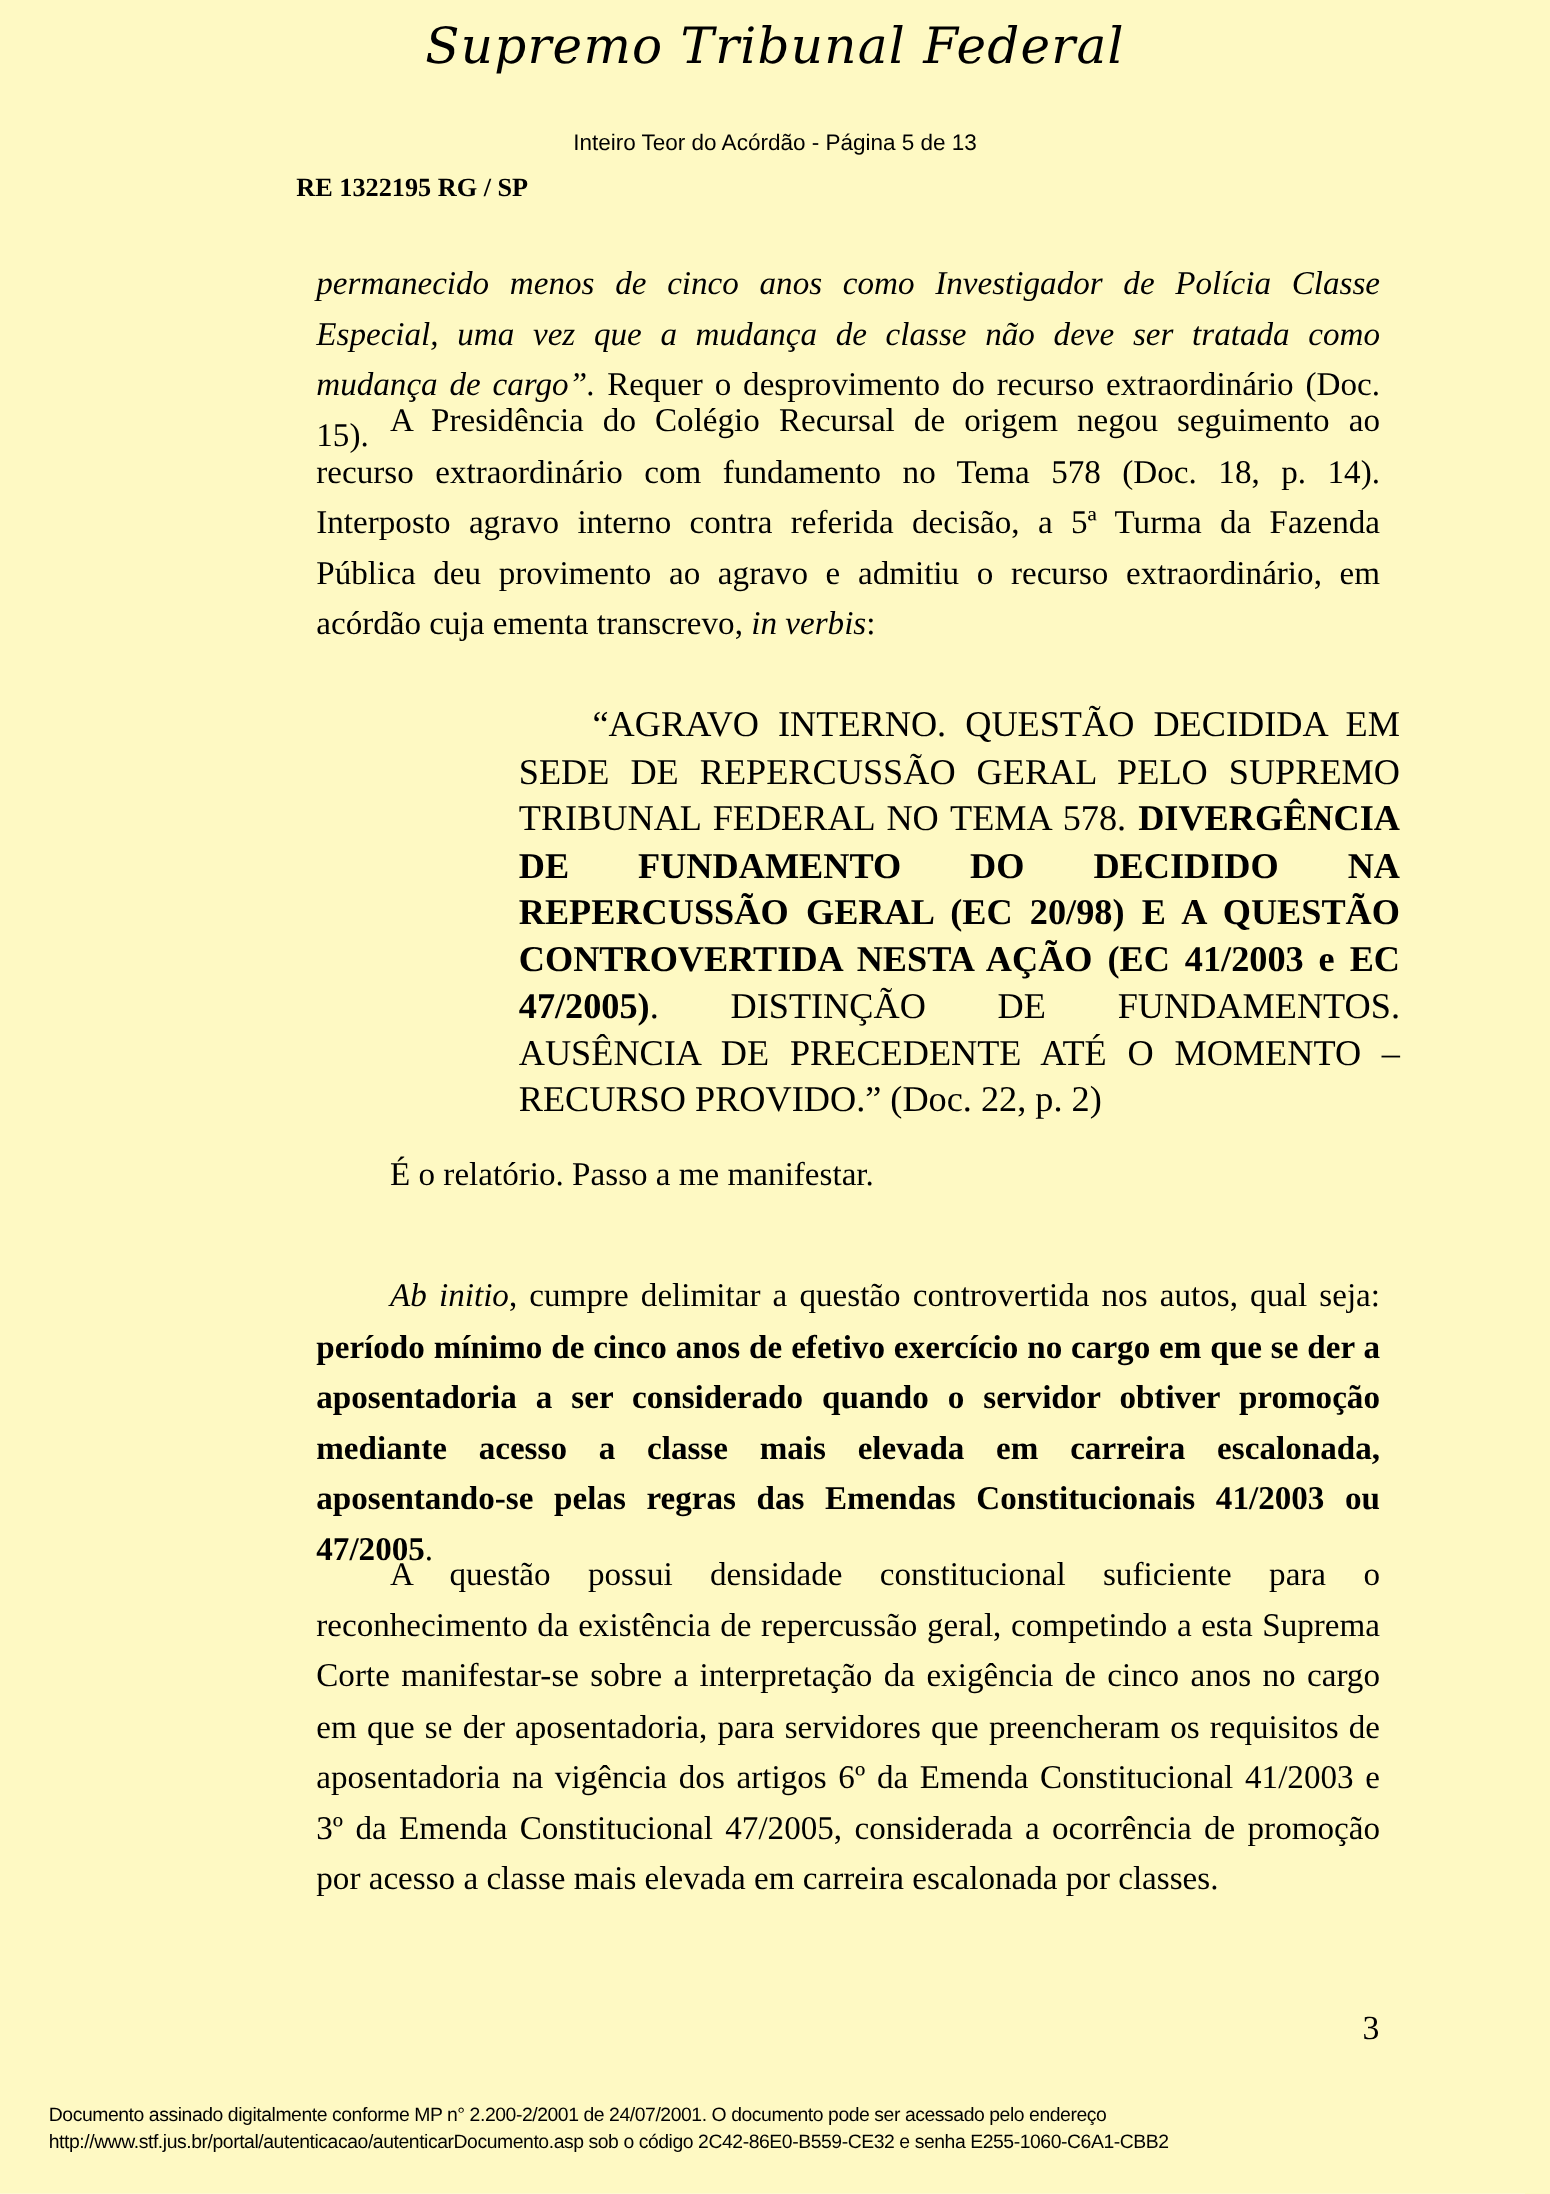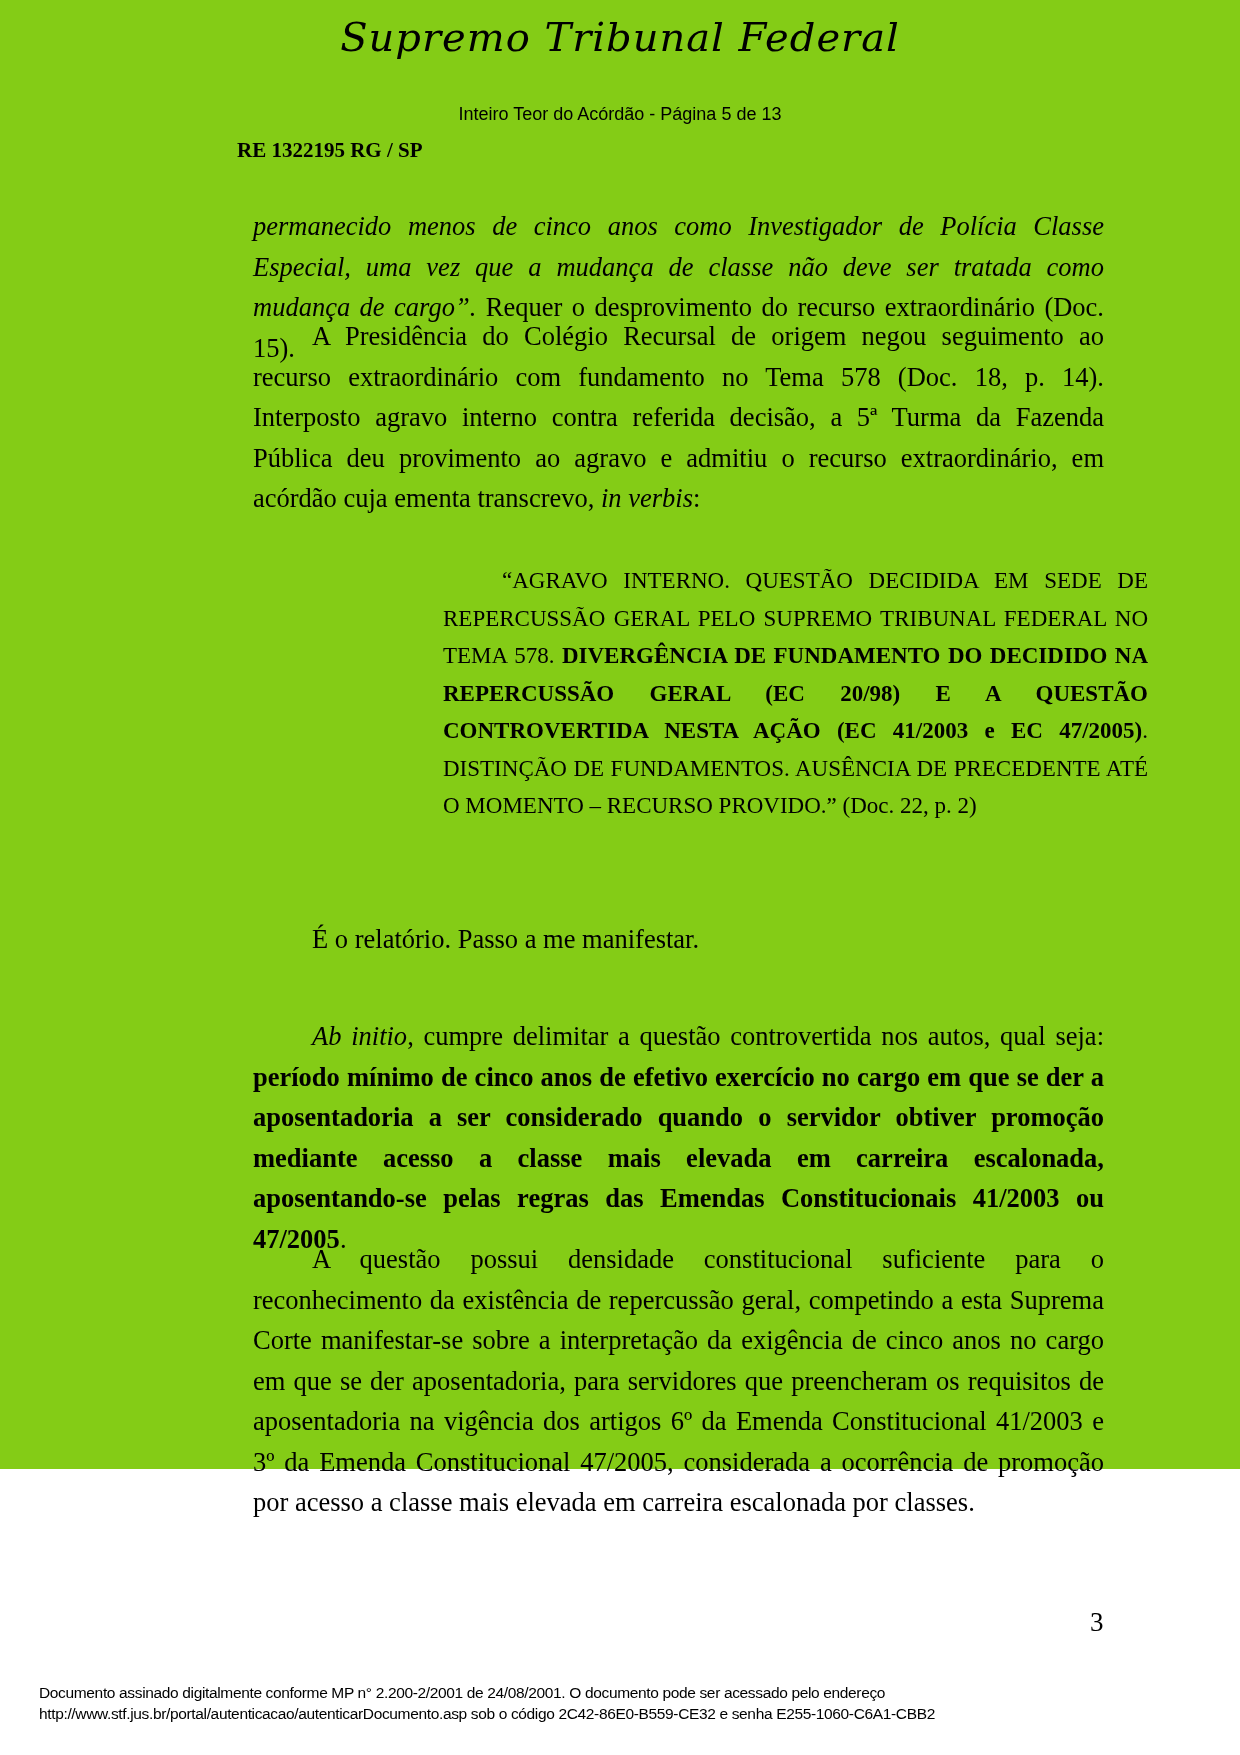--- a/index.html
+++ b/index.html
@@ -1,17 +1,17 @@
 <!DOCTYPE html>
 <html><head>
 <meta charset="utf-8">
 <style>
   html, body { margin: 0; padding: 0; background: #ffffff; }
   body { width: 1240px; height: 1755px; position: relative; overflow: hidden; color: #000; }
-  .page { position: absolute; left: 0; top: 0; width: 1240px; height: 1469px; background: #84cc16; }
+  .page { position: absolute; left: 0; top: 0; width: 1240px; height: 1755px; background: #fef9c3; }
 
   .court-name {
     position: absolute; left: 0; width: 1240px; top: 12px; text-align: center;
     font-family: "DejaVu Serif", serif; font-style: italic; font-size: 40px; letter-spacing: 1px;
     line-height: 50px;
   }
   .page-info {
     position: absolute; left: 0; width: 1240px; top: 78px; text-align: center;
     font-family: "Liberation Sans", sans-serif; font-size: 18px; line-height: 24px; margin-top: 24px;
   }
@@ -25,23 +25,22 @@
     font-family: "Liberation Serif", serif; font-size: 26.5px; line-height: 40.5px;
     text-align: justify;
   }
   .body-text p { margin: 16px; }
   .indent { text-indent: 59px; }
   .it { font-style: italic; }
   .b { font-weight: bold; }
 
   .quote {
     position: absolute; left: 415px; width: 705px;
-    font-family: "Liberation Serif", serif; font-size: 23px; line-height: 37.5px;
+    font-family: "Liberation Serif", serif; font-size: 29px; line-height: 37.5px;
     text-align: justify;
-    margin-left: 28px;
   }
   .quote p { margin: 0; text-indent: 59px; }
 
   .page-number {
     position: absolute; left: 1090px; top: 1606px;
     font-family: "Liberation Serif", serif; font-size: 27px; line-height: 32px;
   }
   .footer {
     position: absolute; left: 39px; top: 1682px; width: 1190px;
     font-family: "Liberation Sans", sans-serif; font-size: 15.5px; line-height: 21px;
@@ -87,17 +86,17 @@
     </p>
   </div>
 
   <div class="body-text" style="top:1223px;">
     <p class="indent">A questão possui densidade constitucional suficiente para o reconhecimento da existência de repercussão geral, competindo a esta Suprema Corte manifestar-se sobre a interpretação da exigência de cinco anos no cargo em que se der aposentadoria, para servidores que preencheram os requisitos de aposentadoria na vigência dos artigos 6º da Emenda Constitucional 41/2003 e 3º da Emenda Constitucional 47/2005, considerada a ocorrência de promoção por acesso a classe mais elevada em carreira escalonada por classes.</p>
   </div>
 
   <div class="page-number">3</div>
 
   <div class="footer">
-    <div>Documento assinado digitalmente conforme MP n° 2.200-2/2001 de 24/08/2001. O documento pode ser acessado pelo endereço</div>
+    <div>Documento assinado digitalmente conforme MP n° 2.200-2/2001 de 24/07/2001. O documento pode ser acessado pelo endereço</div>
     <div>http://www.stf.jus.br/portal/autenticacao/autenticarDocumento.asp sob o código 2C42-86E0-B559-CE32 e senha E255-1060-C6A1-CBB2</div>
   </div>
 
 </div>
 
 </body></html>

